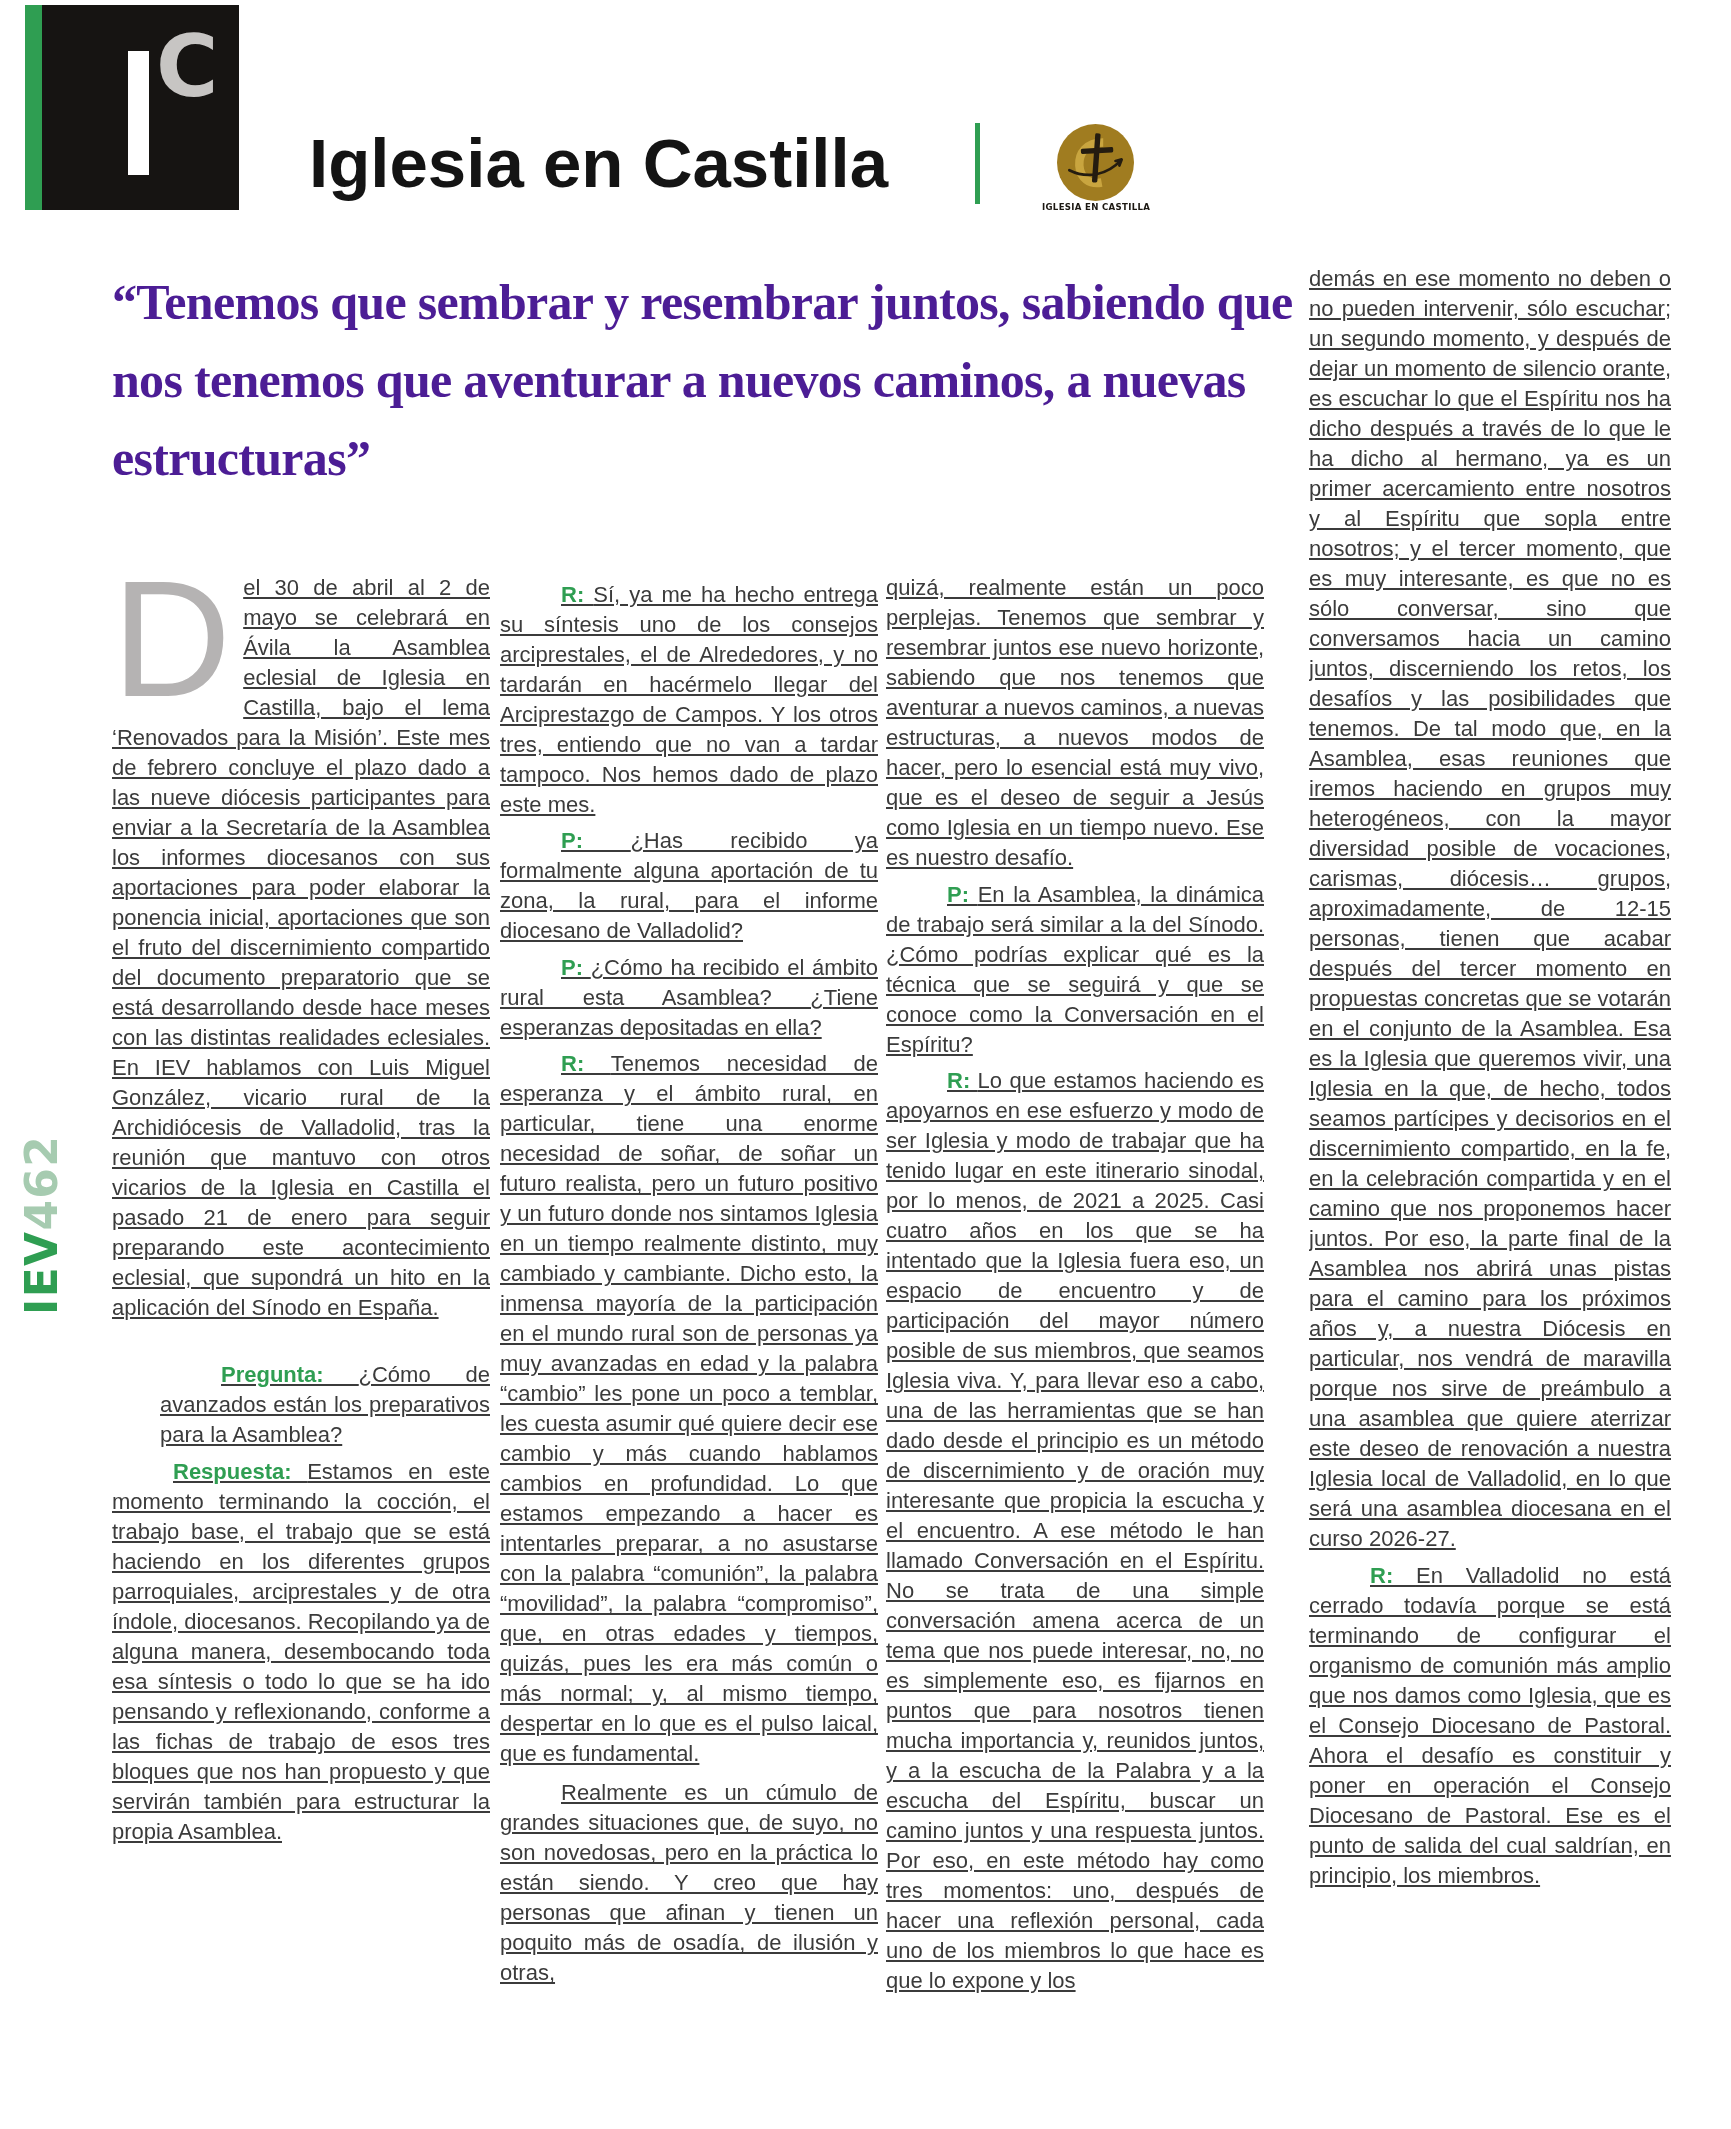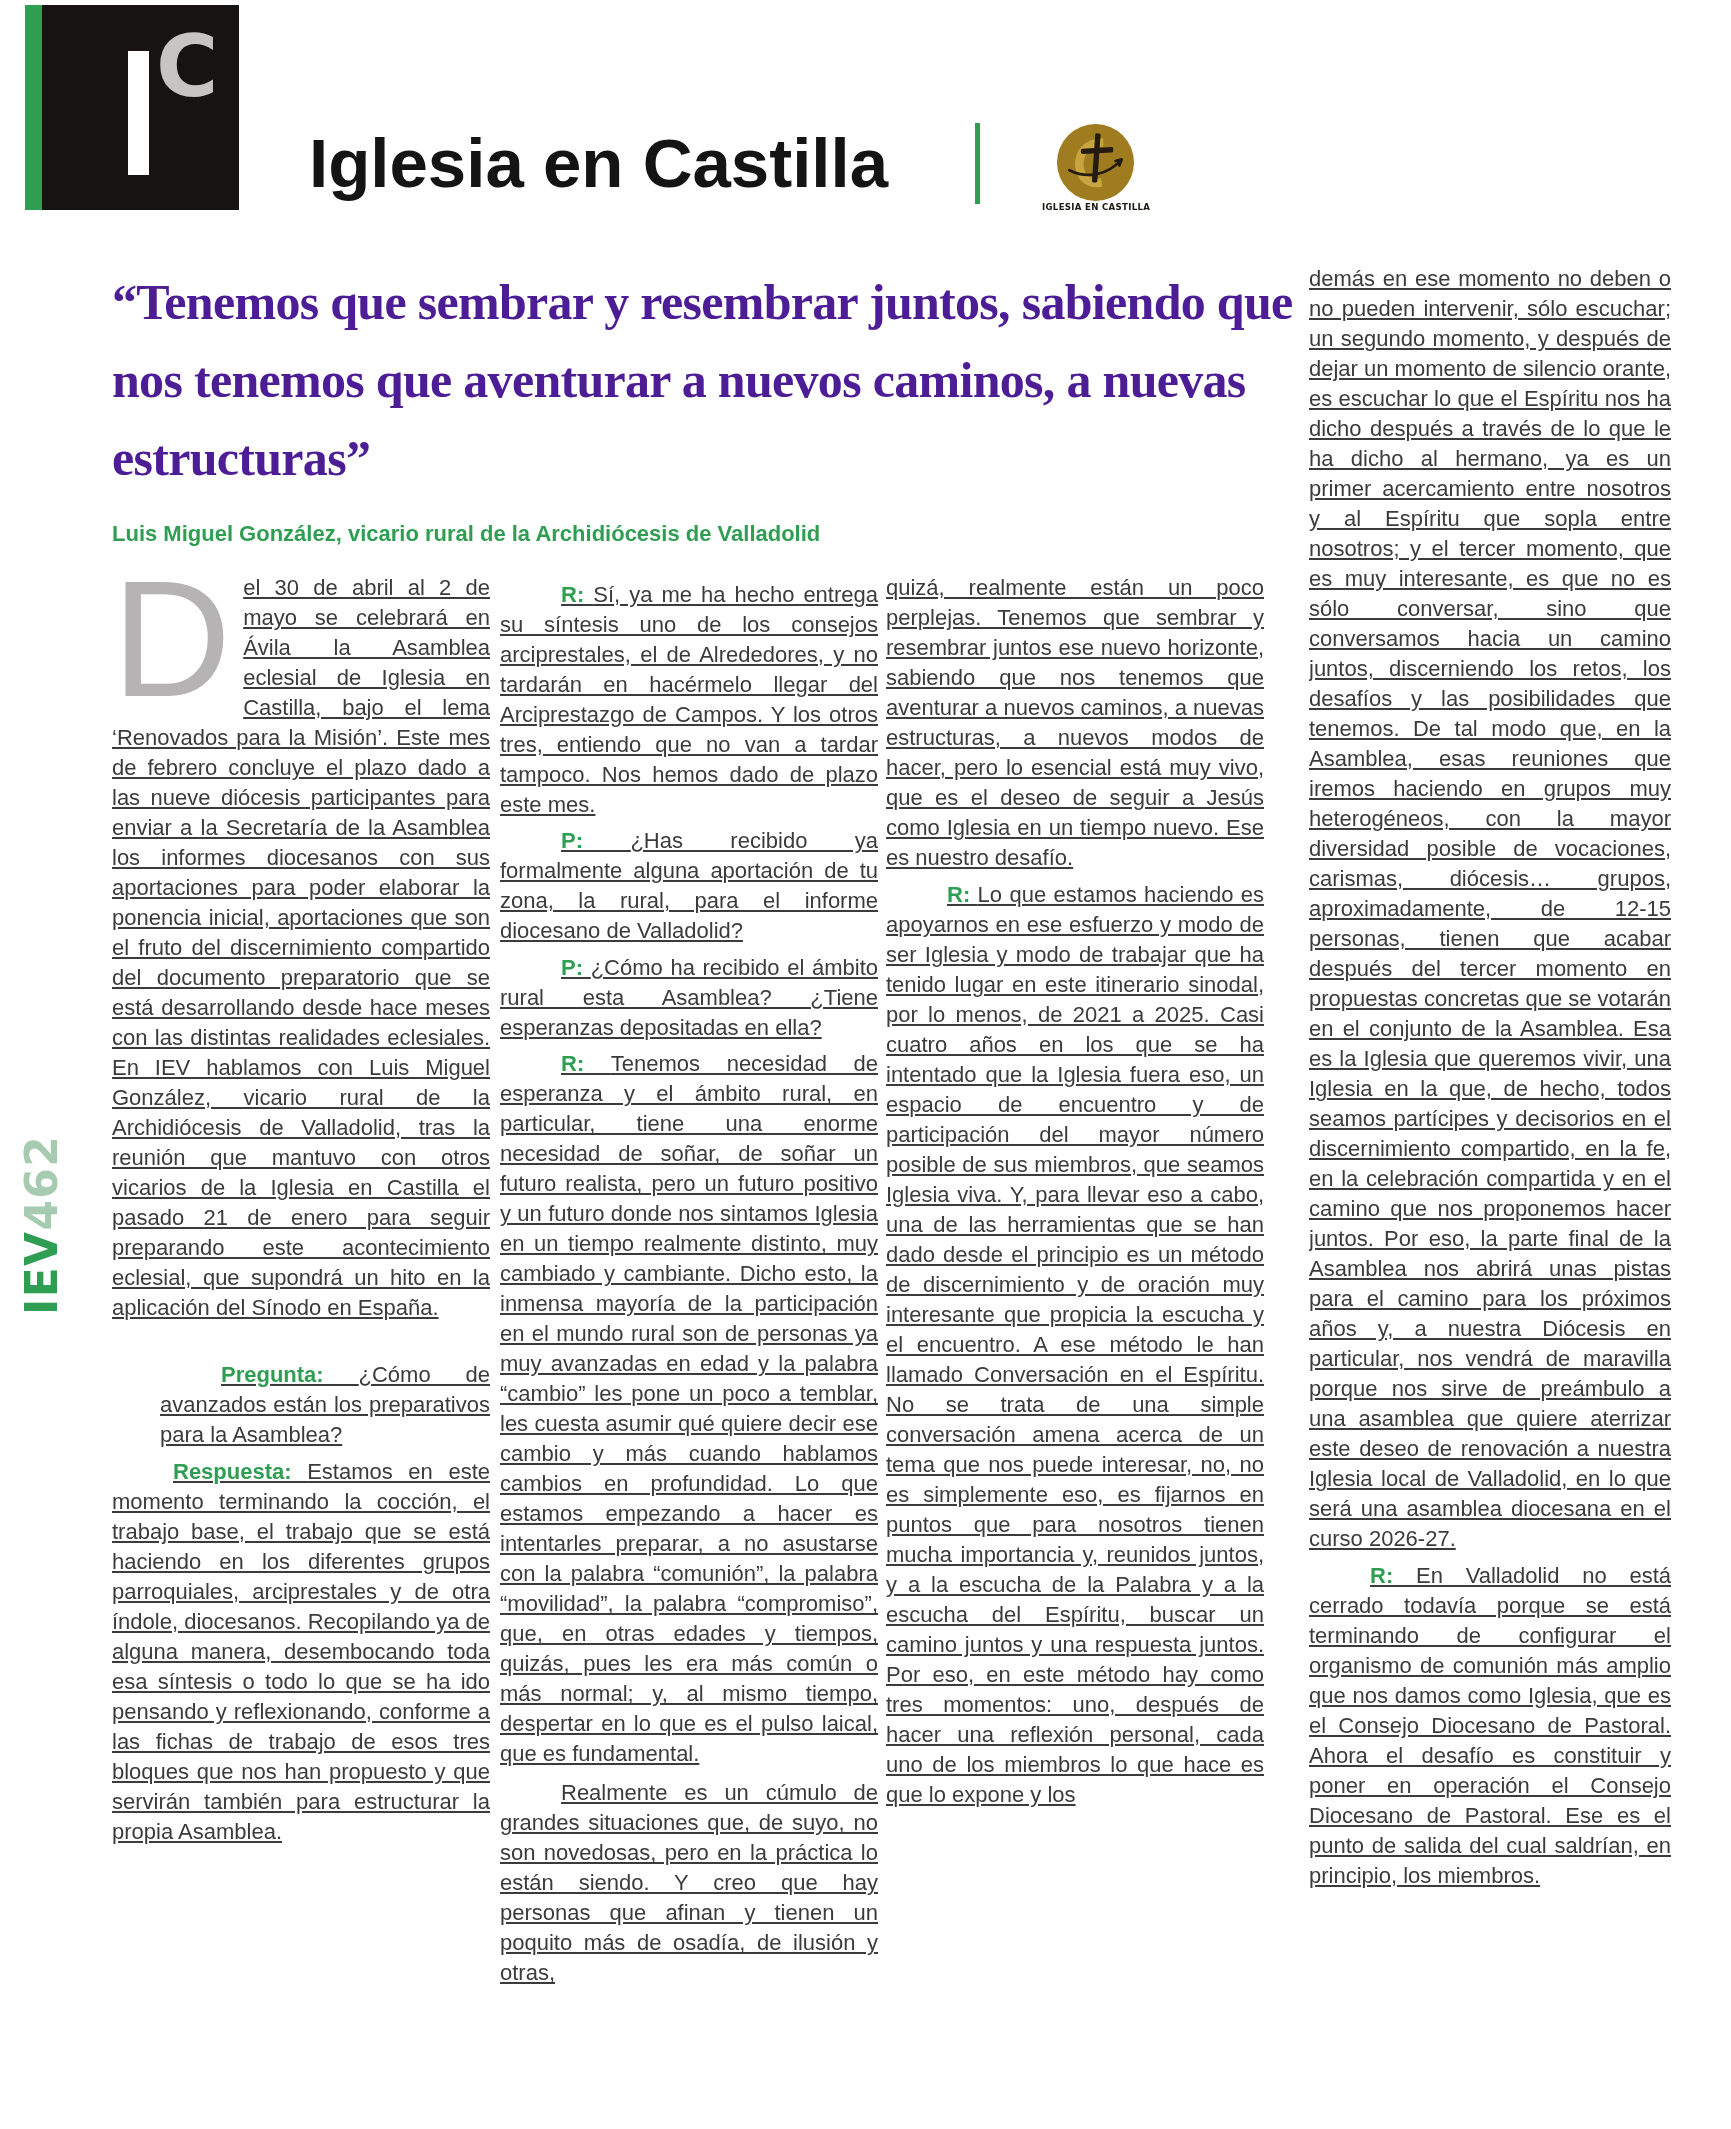--- a/index.html
+++ b/index.html
@@ -78,38 +78,38 @@
       <div class="badge-caption">IGLESIA EN CASTILLA</div>
     </div>
   </header>
 
   <div class="issue-tag">
     <span class="iev">IEV</span><span class="num">462</span>
   </div>
 
   <section class="headline-block">
     <h2 class="headline">“Tenemos que sembrar y resembrar juntos, sabiendo que nos tenemos que aventurar a nuevos caminos, a nuevas estructuras”</h2>
-    <p class="byline">Luis Miguel González, vicario rural de la Archidiócesis de Valladolid</p>
   </section>
 
   <main>
     <div class="column col1">
         <p class="para dropcap-para"><span class="dropcap">D</span>el 30 de abril al 2 de mayo se celebrará en Ávila la Asamblea eclesial de Iglesia en Castilla, bajo el lema ‘Renovados para la Misión’. Este mes de febrero concluye el plazo dado a las nueve diócesis participantes para enviar a la Secretaría de la Asamblea los informes diocesanos con sus aportaciones para poder elaborar la ponencia inicial, aportaciones que son el fruto del discernimiento compartido del documento preparatorio que se está desarrollando desde hace meses con las distintas realidades eclesiales. En IEV hablamos con Luis Miguel González, vicario rural de la Archidiócesis de Valladolid, tras la reunión que mantuvo con otros vicarios de la Iglesia en Castilla el pasado 21 de enero para seguir preparando este acontecimiento eclesial, que supondrá un hito en la aplicación del Sínodo en España.</p>
         <p class="para lead-para gap"><span class="lead">Pregunta: </span>¿Cómo de avanzados están los preparativos para la Asamblea?</p>
         <p class="para lead-para"><span class="lead">Respuesta: </span>Estamos en este momento terminando la cocción, el trabajo base, el trabajo que se está haciendo en los diferentes grupos parroquiales, arciprestales y de otra índole, diocesanos. Recopilando ya de alguna manera, desembocando toda esa síntesis o todo lo que se ha ido pensando y reflexionando, conforme a las fichas de trabajo de esos tres bloques que nos han propuesto y que servirán también para estructurar la propia Asamblea.</p>
       </div>
     <div class="column col2">
         <p class="para lead-para"><span class="lead">R: </span>Sí, ya me ha hecho entrega su síntesis uno de los consejos arciprestales, el de Alrededores, y no tardarán en hacérmelo llegar del Arciprestazgo de Campos. Y los otros tres, entiendo que no van a tardar tampoco. Nos hemos dado de plazo este mes.</p>
         <p class="para lead-para"><span class="lead">P: </span>¿Has recibido ya formalmente alguna aportación de tu zona, la rural, para el informe diocesano de Valladolid?</p>
         <p class="para lead-para"><span class="lead">P: </span>¿Cómo ha recibido el ámbito rural esta Asamblea? ¿Tiene esperanzas depositadas en ella?</p>
         <p class="para lead-para"><span class="lead">R: </span>Tenemos necesidad de esperanza y el ámbito rural, en particular, tiene una enorme necesidad de soñar, de soñar un futuro realista, pero un futuro positivo y un futuro donde nos sintamos Iglesia en un tiempo realmente distinto, muy cambiado y cambiante. Dicho esto, la inmensa mayoría de la participación en el mundo rural son de personas ya muy avanzadas en edad y la palabra “cambio” les pone un poco a temblar, les cuesta asumir qué quiere decir ese cambio y más cuando hablamos cambios en profundidad. Lo que estamos empezando a hacer es intentarles preparar, a no asustarse con la palabra “comunión”, la palabra “movilidad”, la palabra “compromiso”, que, en otras edades y tiempos, quizás, pues les era más común o más normal; y, al mismo tiempo, despertar en lo que es el pulso laical, que es fundamental.</p>
         <p class="para indent">Realmente es un cúmulo de grandes situaciones que, de suyo, no son novedosas, pero en la práctica lo están siendo. Y creo que hay personas que afinan y tienen un poquito más de osadía, de ilusión y otras,</p>
       </div>
     <div class="column col3">
         <p class="para plain">quizá, realmente están un poco perplejas. Tenemos que sembrar y resembrar juntos ese nuevo horizonte, sabiendo que nos tenemos que aventurar a nuevos caminos, a nuevas estructuras, a nuevos modos de hacer, pero lo esencial está muy vivo, que es el deseo de seguir a Jesús como Iglesia en un tiempo nuevo. Ese es nuestro desafío.</p>
+        <p class="para lead-para"><span class="lead">P: </span>En la Asamblea, la dinámica de trabajo será similar a la del Sínodo. ¿Cómo podrías explicar qué es la técnica que se seguirá y que se conoce como la Conversación en el Espíritu?</p>
         <p class="para lead-para"><span class="lead">R: </span>Lo que estamos haciendo es apoyarnos en ese esfuerzo y modo de ser Iglesia y modo de trabajar que ha tenido lugar en este itinerario sinodal, por lo menos, de 2021 a 2025. Casi cuatro años en los que se ha intentado que la Iglesia fuera eso, un espacio de encuentro y de participación del mayor número posible de sus miembros, que seamos Iglesia viva. Y, para llevar eso a cabo, una de las herramientas que se han dado desde el principio es un método de discernimiento y de oración muy interesante que propicia la escucha y el encuentro. A ese método le han llamado Conversación en el Espíritu. No se trata de una simple conversación amena acerca de un tema que nos puede interesar, no, no es simplemente eso, es fijarnos en puntos que para nosotros tienen mucha importancia y, reunidos juntos, y a la escucha de la Palabra y a la escucha del Espíritu, buscar un camino juntos y una respuesta juntos. Por eso, en este método hay como tres momentos: uno, después de hacer una reflexión personal, cada uno de los miembros lo que hace es que lo expone y los</p>
       </div>
     <div class="column col4">
         <p class="para plain">demás en ese momento no deben o no pueden intervenir, sólo escuchar; un segundo momento, y después de dejar un momento de silencio orante, es escuchar lo que el Espíritu nos ha dicho después a través de lo que le ha dicho al hermano, ya es un primer acercamiento entre nosotros y al Espíritu que sopla entre nosotros; y el tercer momento, que es muy interesante, es que no es sólo conversar, sino que conversamos hacia un camino juntos, discerniendo los retos, los desafíos y las posibilidades que tenemos. De tal modo que, en la Asamblea, esas reuniones que iremos haciendo en grupos muy heterogéneos, con la mayor diversidad posible de vocaciones, carismas, diócesis… grupos, aproximadamente, de 12-15 personas, tienen que acabar después del tercer momento en propuestas concretas que se votarán en el conjunto de la Asamblea. Esa es la Iglesia que queremos vivir, una Iglesia en la que, de hecho, todos seamos partícipes y decisorios en el discernimiento compartido, en la fe, en la celebración compartida y en el camino que nos proponemos hacer juntos. Por eso, la parte final de la Asamblea nos abrirá unas pistas para el camino para los próximos años y, a nuestra Diócesis en particular, nos vendrá de maravilla porque nos sirve de preámbulo a una asamblea que quiere aterrizar este deseo de renovación a nuestra Iglesia local de Valladolid, en lo que será una asamblea diocesana en el curso 2026-27.</p>
         <p class="para lead-para"><span class="lead">R: </span>En Valladolid no está cerrado todavía porque se está terminando de configurar el organismo de comunión más amplio que nos damos como Iglesia, que es el Consejo Diocesano de Pastoral. Ahora el desafío es constituir y poner en operación el Consejo Diocesano de Pastoral. Ese es el punto de salida del cual saldrían, en principio, los miembros.</p>
       </div>
   </main>
 
 </div>
 

